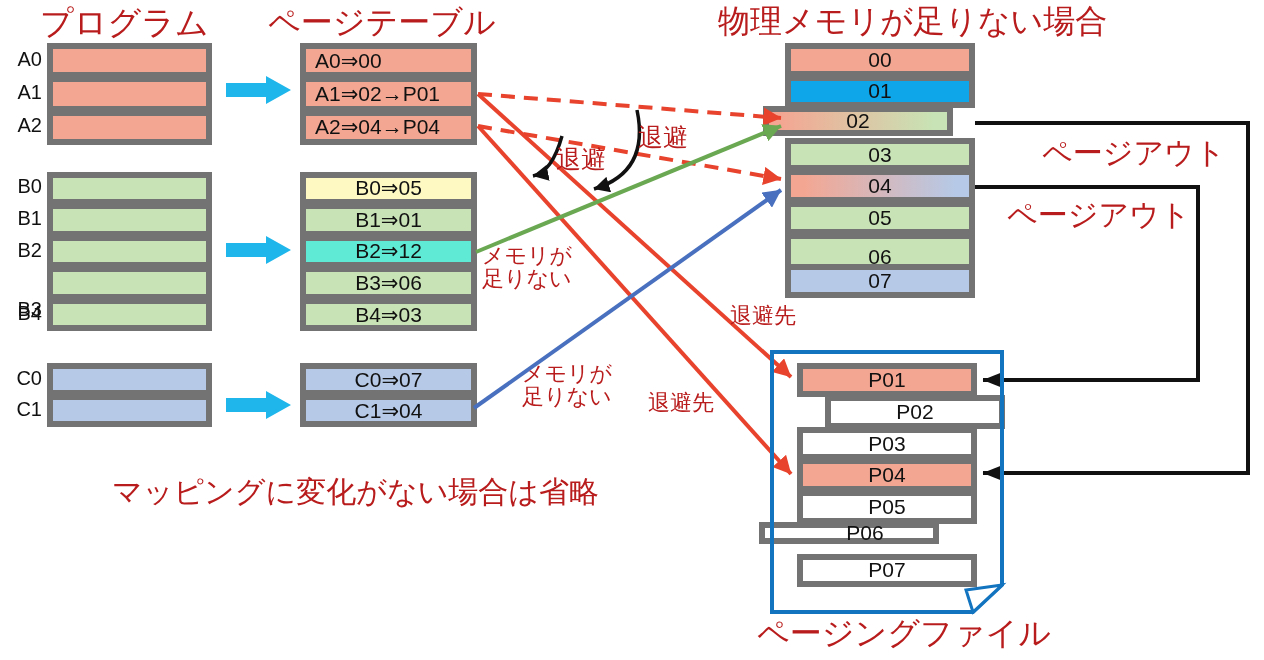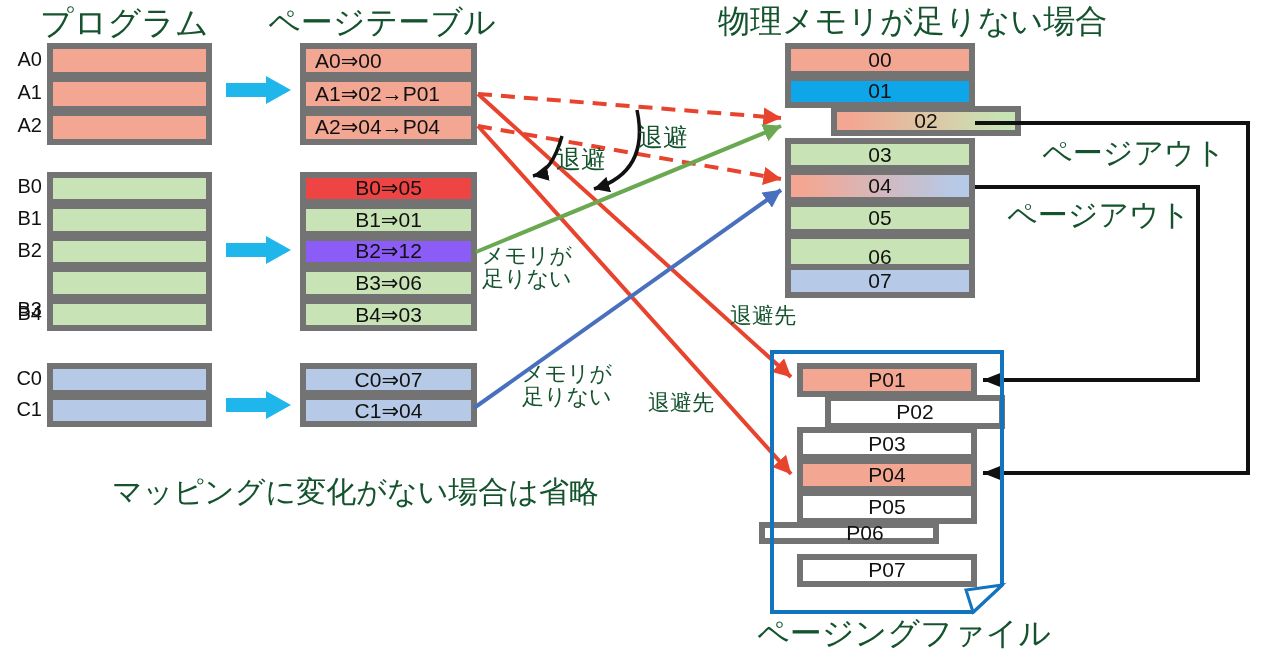--- a/index.html
+++ b/index.html
@@ -1,21 +1,21 @@
 <!DOCTYPE html>
 <html><head>
 <meta charset="utf-8">
 <style>
   html,body{margin:0;padding:0;background:#fff;}
   #canvas{
     position:relative;width:1264px;height:660px;background:#fff;overflow:hidden;
     font-family:"Liberation Sans","DejaVu Sans",sans-serif;color:#111;
   }
   #connector-layer{position:absolute;left:0;top:0;width:1264px;height:660px;pointer-events:none;z-index:5;}
-  .lbl{position:absolute;white-space:nowrap;color:#14532d;z-index:6;}
+  .lbl{position:absolute;white-space:nowrap;color:#b91c1c;z-index:6;}
   .title{font-size:33px;font-weight:500;letter-spacing:0px;}
   .cell{position:absolute;box-sizing:border-box;border:6px solid #737373;
         display:flex;align-items:center;justify-content:center;
         font-size:21px;color:#111;z-index:2;}
   .cell.left-align{justify-content:flex-start;padding-left:9px;}
   .rowlabel{position:absolute;width:38px;text-align:right;font-size:20px;color:#111;z-index:2;}
   .two-line{line-height:23px;font-size:22px;}
 </style>
 </head>
 <body>
@@ -98,34 +98,34 @@
       <div class="cell" style="left: 47px; top: 171.5px; width: 165px; height: 33.6px; background: rgb(200, 227, 181);"></div>
       <div class="rowlabel" style="left: 4px; top: 175.3px;">B0</div>
       <div class="cell" style="left: 47px; top: 203.1px; width: 165px; height: 33.6px; background: rgb(200, 227, 181);"></div>
       <div class="rowlabel" style="left: 4px; top: 206.9px;">B1</div>
       <div class="cell" style="left: 47px; top: 234.7px; width: 165px; height: 33.6px; background: rgb(200, 227, 181);"></div>
       <div class="rowlabel" style="left: 4px; top: 238.5px;">B2</div>
       <div class="cell" style="left: 47px; top: 266.3px; width: 165px; height: 33.6px; background: rgb(200, 227, 181);"></div>
       <div class="rowlabel" style="left: 4px; top: 270.1px; margin-top: 28px;">B3</div>
       <div class="cell" style="left: 47px; top: 297.9px; width: 165px; height: 33.6px; background: rgb(200, 227, 181);"></div>
       <div class="rowlabel" style="left: 4px; top: 301.7px;">B4</div>
-      <div class="cell" style="left: 300px; top: 171.5px; width: 177px; height: 33.6px; background: #ef4444;">B0⇒05</div>
+      <div class="cell" style="left: 300px; top: 171.5px; width: 177px; height: 33.6px; background: #fef9c3;">B0⇒05</div>
       <div class="cell" style="left: 300px; top: 203.1px; width: 177px; height: 33.6px; background: rgb(200, 227, 181);">B1⇒01</div>
-      <div class="cell" style="left: 300px; top: 234.7px; width: 177px; height: 33.6px; background: #8b5cf6;">B2⇒12</div>
+      <div class="cell" style="left: 300px; top: 234.7px; width: 177px; height: 33.6px; background: #5eead4;">B2⇒12</div>
       <div class="cell" style="left: 300px; top: 266.3px; width: 177px; height: 33.6px; background: rgb(200, 227, 181);">B3⇒06</div>
       <div class="cell" style="left: 300px; top: 297.9px; width: 177px; height: 33.6px; background: rgb(200, 227, 181);">B4⇒03</div>
       <div class="cell" style="left: 47px; top: 363px; width: 165px; height: 33px; background: rgb(182, 201, 230);"></div>
       <div class="rowlabel" style="left: 4px; top: 366.5px;">C0</div>
       <div class="cell" style="left: 47px; top: 394px; width: 165px; height: 33px; background: rgb(182, 201, 230);"></div>
       <div class="rowlabel" style="left: 4px; top: 397.5px;">C1</div>
       <div class="cell" style="left: 300px; top: 363px; width: 177px; height: 33px; background: rgb(182, 201, 230);">C0⇒07</div>
       <div class="cell" style="left: 300px; top: 394px; width: 177px; height: 33px; background: rgb(182, 201, 230);">C1⇒04</div>
       <div class="cell" style="left: 785px; top: 43px; width: 190px; height: 33.6px; background: rgb(243, 167, 147);">00</div>
       <div class="cell" style="left: 785px; top: 74.6px; width: 190px; height: 33.6px; background: #0ea5e9;">01</div>
-      <div class="cell" style="left: 831px; top: 106.2px; width: 190px; height: 30px; background: linear-gradient(90deg, rgb(243, 167, 147) 8%, rgb(200, 227, 181) 92%);">02</div>
+      <div class="cell" style="left: 763px; top: 106.2px; width: 190px; height: 30px; background: linear-gradient(90deg, rgb(243, 167, 147) 8%, rgb(200, 227, 181) 92%);">02</div>
       <div class="cell" style="left: 785px; top: 137.8px; width: 190px; height: 33.6px; background: rgb(200, 227, 181);">03</div>
       <div class="cell" style="left: 785px; top: 169.4px; width: 190px; height: 33.6px; background: linear-gradient(90deg, rgb(243, 167, 147) 8%, rgb(182, 201, 230) 92%);">04</div>
       <div class="cell" style="left: 785px; top: 201px; width: 190px; height: 33.6px; background: rgb(200, 227, 181);">05</div>
       <div class="cell" style="left: 785px; top: 232.6px; width: 190px; height: 49px; background: rgb(200, 227, 181);">06</div>
       <div class="cell" style="left: 785px; top: 264.2px; width: 190px; height: 33.6px; background: rgb(182, 201, 230);">07</div>
       <div class="cell" style="left: 797px; top: 363.3px; width: 180px; height: 33.7px; background: rgb(243, 167, 147);">P01</div>
       <div class="cell" style="left: 797px; top: 395px; width: 180px; height: 33.7px; background: rgb(255, 255, 255); margin-left: 28px;">P02</div>
       <div class="cell" style="left: 797px; top: 426.7px; width: 180px; height: 33.7px; background: rgb(255, 255, 255);">P03</div>
       <div class="cell" style="left: 797px; top: 458.4px; width: 180px; height: 33.7px; background: rgb(243, 167, 147);">P04</div>
       <div class="cell" style="left: 797px; top: 490.1px; width: 180px; height: 33.7px; background: rgb(255, 255, 255);">P05</div>

